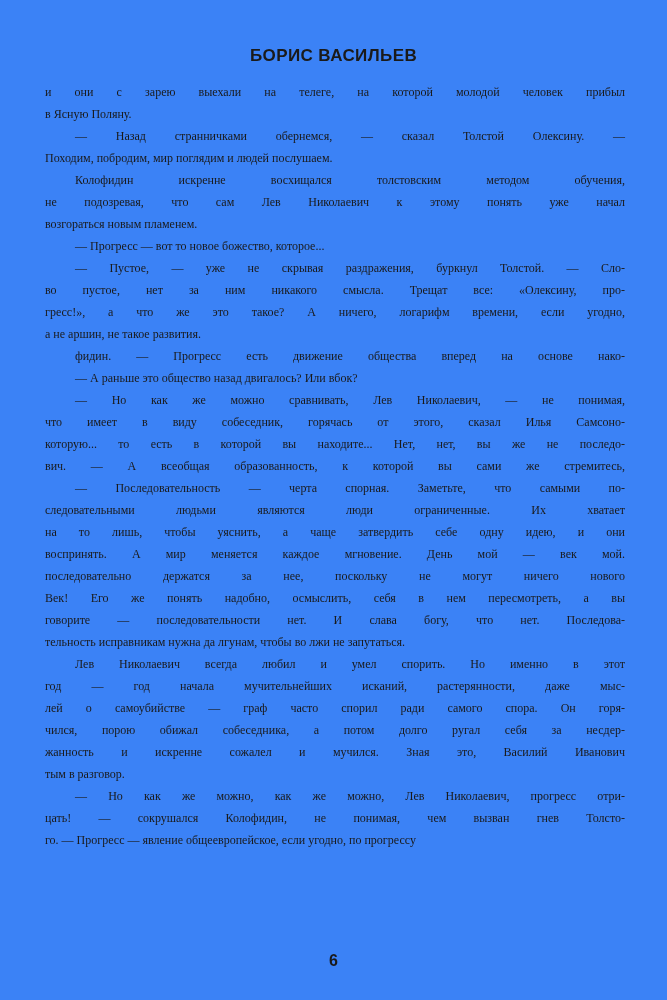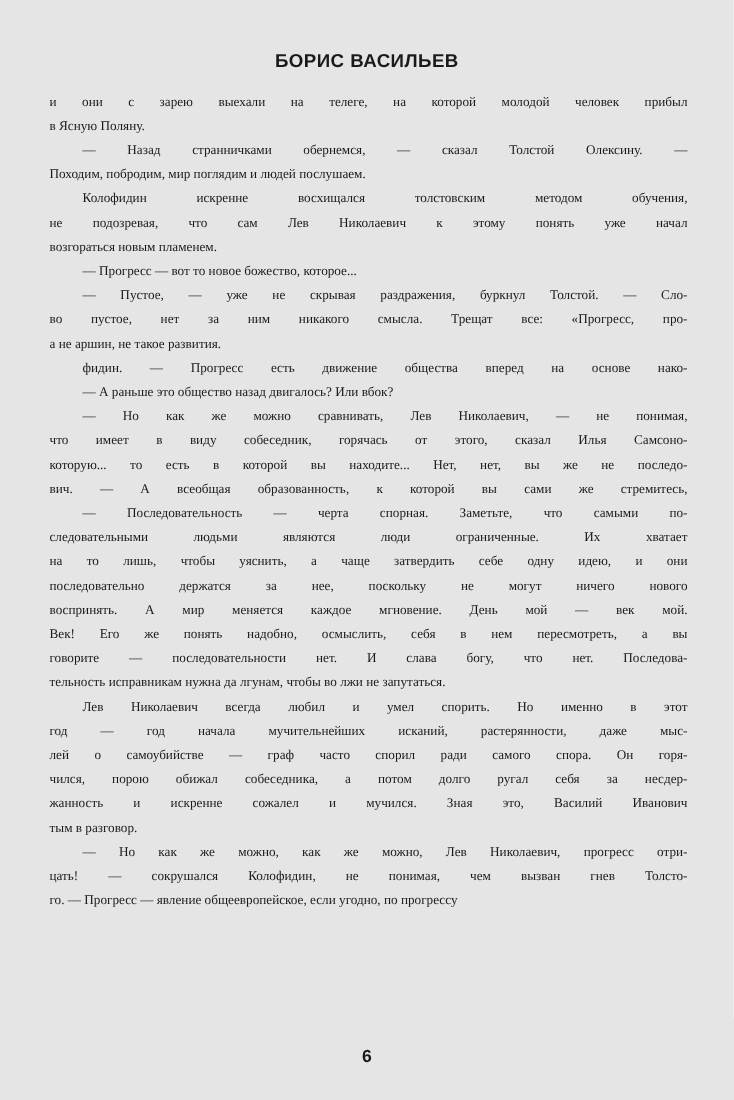--- a/index.html
+++ b/index.html
@@ -41,21 +41,21 @@
     left: 0; right: 0; top: 952px;
     text-align: center;
     font-family: "Liberation Sans", sans-serif;
     font-weight: 700;
     font-size: 16px;
   }
 </style>
 </head>
 <body>
 
-<div class="page" style="background: #e5e5e5; color: rgb(26, 26, 26);">
+<div class="page" style="background: #3b82f6; color: rgb(26, 26, 26);">
   <div class="running-header">БОРИС ВАСИЛЬЕВ</div>
 
   <div class="body-text">
       <div class="para">
         <div class="line just">и они с зарею выехали на телеге, на которой молодой человек прибыл</div>
         <div class="line">в Ясную Поляну.</div>
       </div>
       <div class="para indent">
         <div class="line just">— Назад странничками обернемся, — сказал Толстой Олексину. —</div>
         <div class="line">Походим, побродим, мир поглядим и людей послушаем.</div>
@@ -63,41 +63,42 @@
       <div class="para indent">
         <div class="line just">Колофидин искренне восхищался толстовским методом обучения,</div>
         <div class="line just">не подозревая, что сам Лев Николаевич к этому понять уже начал</div>
         <div class="line">возгораться новым пламенем.</div>
       </div>
       <div class="para indent">
         <div class="line">— Прогресс — вот то новое божество, которое...</div>
       </div>
       <div class="para indent">
         <div class="line just">— Пустое, — уже не скрывая раздражения, буркнул Толстой. — Сло-</div>
-        <div class="line just">во пустое, нет за ним никакого смысла. Трещат все: «Прогресс, про-</div>
+        <div class="line just">во пустое, нет за ним никакого смысла. Трещат все: «Олексину, про-</div>
+        <div class="line just">гресс!», а что же это такое? А ничего, логарифм времени, если угодно,</div>
         <div class="line">а не аршин, не такое развития.</div>
       </div>
       <div class="para indent">
         <div class="line just">фидин. — Прогресс есть движение общества вперед на основе нако-</div>
       </div>
       <div class="para indent">
         <div class="line">— А раньше это общество назад двигалось? Или вбок?</div>
       </div>
       <div class="para indent">
         <div class="line just">— Но как же можно сравнивать, Лев Николаевич, — не понимая,</div>
         <div class="line just">что имеет в виду собеседник, горячась от этого, сказал Илья Самсоно-</div>
         <div class="line just">которую... то есть в которой вы находите... Нет, нет, вы же не последо-</div>
         <div class="line just">вич. — А всеобщая образованность, к которой вы сами же стремитесь,</div>
       </div>
       <div class="para indent">
         <div class="line just">— Последовательность — черта спорная. Заметьте, что самыми по-</div>
         <div class="line just">следовательными людьми являются люди ограниченные. Их хватает</div>
         <div class="line just">на то лишь, чтобы уяснить, а чаще затвердить себе одну идею, и они</div>
+        <div class="line just">воспринять. А мир меняется каждое мгновение. День мой — век мой.</div>
         <div class="line just">последовательно держатся за нее, поскольку не могут ничего нового</div>
-        <div class="line just">воспринять. А мир меняется каждое мгновение. День мой — век мой.</div>
         <div class="line just">Век! Его же понять надобно, осмыслить, себя в нем пересмотреть, а вы</div>
         <div class="line just">говорите — последовательности нет. И слава богу, что нет. Последова-</div>
         <div class="line">тельность исправникам нужна да лгунам, чтобы во лжи не запутаться.</div>
       </div>
       <div class="para indent">
         <div class="line just">Лев Николаевич всегда любил и умел спорить. Но именно в этот</div>
         <div class="line just">год — год начала мучительнейших исканий, растерянности, даже мыс-</div>
         <div class="line just">лей о самоубийстве — граф часто спорил ради самого спора. Он горя-</div>
         <div class="line just">чился, порою обижал собеседника, а потом долго ругал себя за несдер-</div>
         <div class="line just">жанность и искренне сожалел и мучился. Зная это, Василий Иванович</div>

